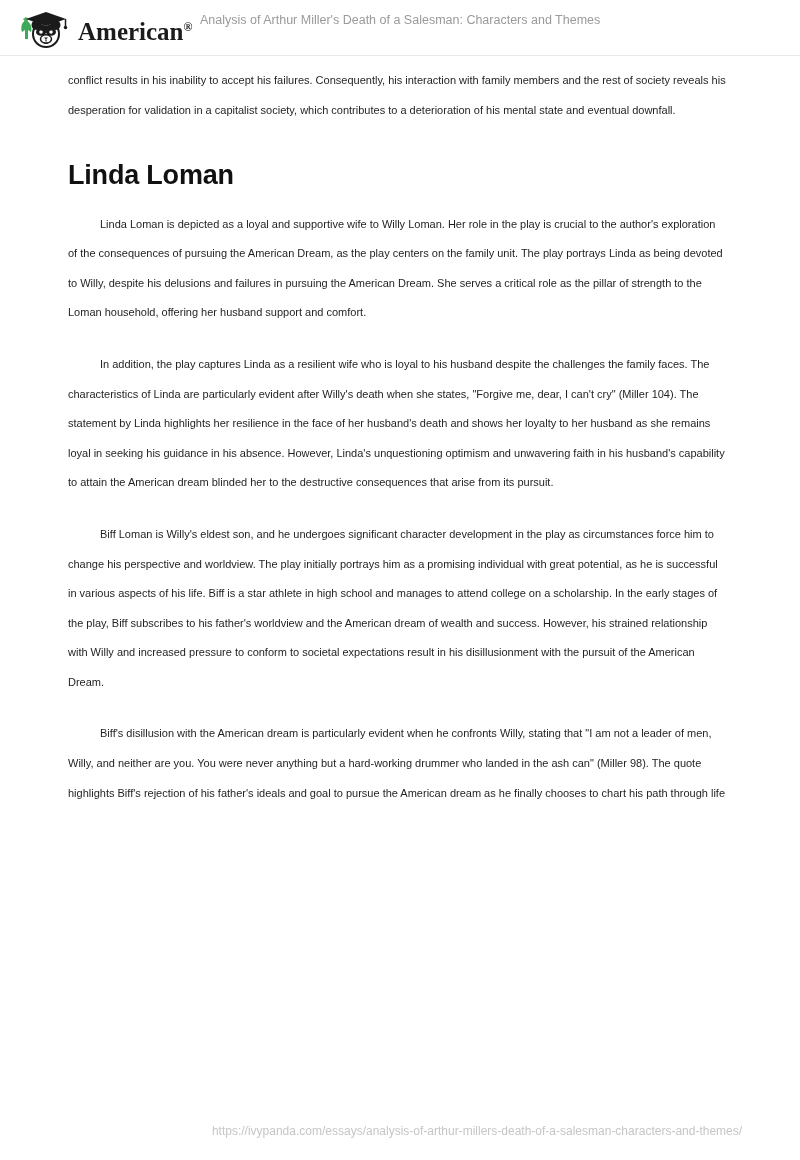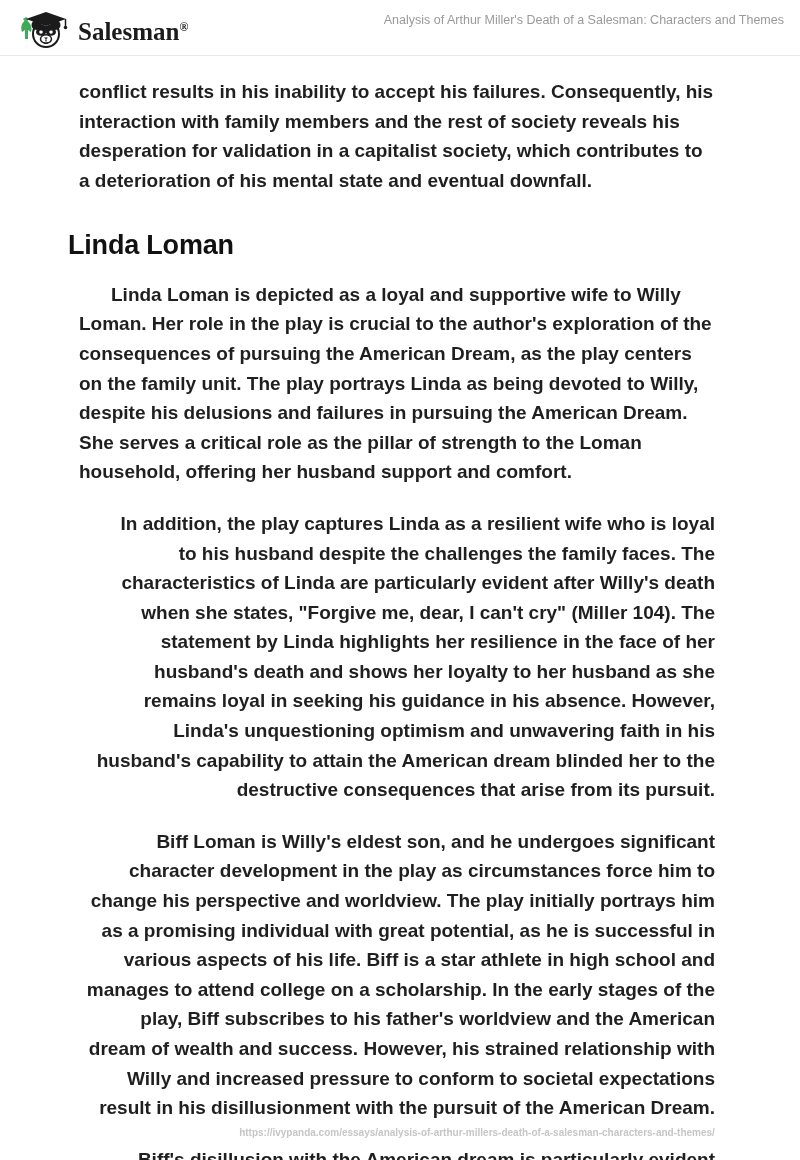--- a/index.html
+++ b/index.html
@@ -57,71 +57,68 @@
   .brand-name .reg {
     font-size: 12px;
     vertical-align: super;
     font-weight: bold;
   }
   .header-title {
     position: absolute;
     left: 0;
     right: 16px;
     top: 13px;
-    text-align: right;
+    text-align: left;
     font-size: 12.5px;
     color: #9a9a9a;
     font-family: "Liberation Sans", sans-serif;
     white-space: nowrap;
     padding-left: 200px;
   }
 
   
   .content {
     position: absolute;
     left: 68px;
     top: 66px;
     width: 658px;
   }
   .content p {
-    margin: 11px;
-    font-size: 19px;
+    margin: 0;
+    font-size: 11px;
     line-height: 29.6px;
     color: #1f1f1f;
     text-align: left;
     text-indent: 32px;
-    font-weight: bold;
   }
   .content p.cont {
     text-indent: 0;
   }
   .content p + p {
     margin-top: 22px;
-    text-align: right;
   }
   .content h2 {
     margin: 34px 0 18px 0;
     font-size: 27px;
     line-height: 1.2;
     font-weight: bold;
     color: #111111;
     letter-spacing: -0.2px;
   }
 
   
   .page-footer {
     position: absolute;
     left: 0;
     bottom: 22px;
     width: 784px;
     text-align: center;
-    font-size: 10px;
+    font-size: 12px;
     color: #c6c6c6;
     font-family: "Liberation Sans", sans-serif;
-    font-weight: bold;
   }
   .footer-url {
     padding-left: 170px;
     display: block;
     text-decoration: none;
     color: #c6c6c6;
   }
 </style>
 </head>
 <body>
@@ -162,21 +159,21 @@
           <path d="M60 63 v4 M56 69 q4 3 8 0" fill="none" stroke="#1b1b1b" stroke-width="2.4"></path>
 
           <path d="M60 8 L100 22 L60 36 L20 22 Z" fill="#1b1b1b"></path>
           <path d="M36 27 L36 40 Q60 52 84 40 L84 27 L60 36 Z" fill="#1b1b1b"></path>
 
           <path d="M99 22 L99 36" stroke="#1b1b1b" stroke-width="3" fill="none"></path>
           <circle cx="99" cy="39" r="3.5" fill="#1b1b1b"></circle>
         </svg>
       </span>
       <span class="brand-name">
-        <span>Salesman</span><span class="reg">®</span>
+        <span>American</span><span class="reg">®</span>
       </span>
     </div>
 
     <div class="header-title">Analysis of Arthur Miller's Death of a Salesman: Characters and Themes</div>
   </div>
 
   <div class="content" id="content-root">
       <p class="cont">conflict results in his inability to accept his failures. Consequently, his interaction with family members and the rest of society reveals his desperation for validation in a capitalist society, which contributes to a deterioration of his mental state and eventual downfall.</p>
       <h2>Linda Loman</h2>
       <p>Linda Loman is depicted as a loyal and supportive wife to Willy Loman. Her role in the play is crucial to the author's exploration of the consequences of pursuing the American Dream, as the play centers on the family unit. The play portrays Linda as being devoted to Willy, despite his delusions and failures in pursuing the American Dream. She serves a critical role as the pillar of strength to the Loman household, offering her husband support and comfort.</p>

